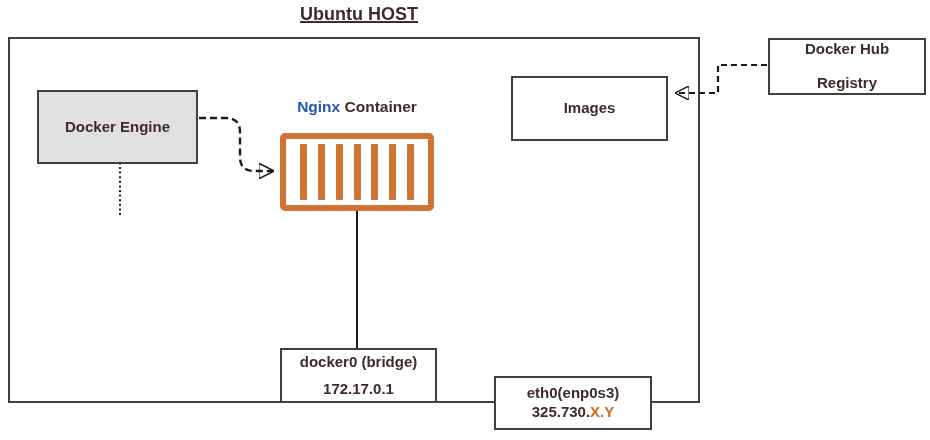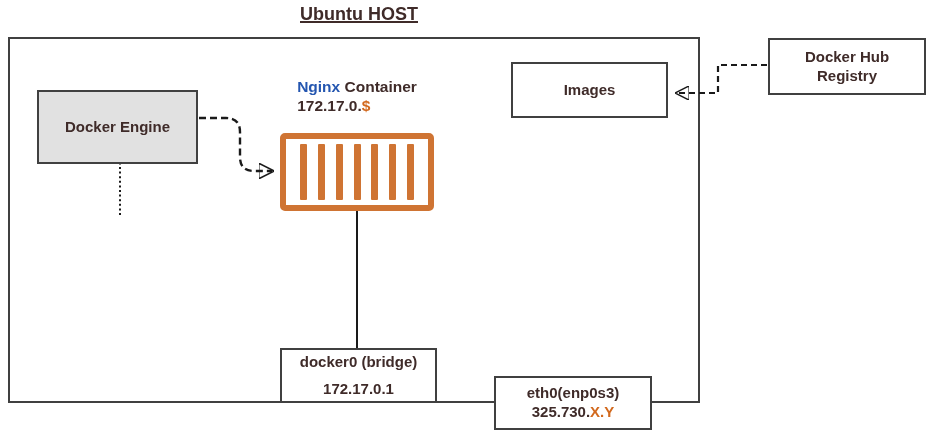--- a/index.html
+++ b/index.html
@@ -35,27 +35,27 @@
   #arrow-layer .solid{stroke-width:2;}
   marker path{fill:var(--arrow_black);stroke:none;}
   .node{
     display:flex;flex-direction:column;align-items:center;justify-content:center;
     text-align:center;font-size:15px;line-height:1.25;
     border:2px solid var(--box_border);background:#ffffff;
   }
   .node.gray{background:var(--box_gray_fill);}
   #docker-engine-box{left:37px;top:90px;width:161px;height:74px;}
   #docker-client-box{left:37px;top:216px;width:163px;height:53px;}
-  #images-box{left:511px;top:62px;width:157px;height:56px;}
-  #docker-hub-box{left:768px;top:38px;width:158px;height:57px;}
+  #images-box{left:511px;top:76px;width:157px;height:65px;}
+  #docker-hub-box{left:768px;top:38px;width:158px;height:57px;justify-content:space-between;}
   #docker0-box{left:280px;top:348px;width:157px;height:55px;gap:8px;}
   #eth0-box{left:494px;top:376px;width:158px;height:54px;}
   #container-label{
-    left:357px;top:78px;transform:translateX(-50%);
-    font-size:15.5px;line-height:1.2;white-space:nowrap;
+    left:357px;top:98px;transform:translateX(-50%);
+    text-align:center;font-size:15.5px;line-height:1.2;white-space:nowrap;
   }
   .blue{color:var(--nginx_blue);}
   .orange-accent{color:var(--ip_accent_orange);}
   #container-icon{
     left:280px;top:133px;width:154px;height:78px;
     border:6px solid var(--container_orange);border-radius:5px;
     background:#ffffff;display:flex;justify-content:space-evenly;
     align-items:center;padding:5px 3px;
   }
   .slat{width:7px;height:56px;background:var(--container_orange);border-radius:1px;}
@@ -84,23 +84,20 @@
   <div class="abs node gray" id="docker-engine-box">
     <span>Docker Engine</span>
   </div>
 
 
   <div class="abs" id="container-label">
     <div>
       <span class="blue">Nginx</span>
       <span>Container</span>
     </div>
-    <div>
-      <span>172.17.0.</span><span class="orange-accent">$</span>
-    </div>
   </div>
 
   <div class="abs" id="container-icon">
     <span class="slat"></span>
     <span class="slat"></span>
     <span class="slat"></span>
     <span class="slat"></span>
     <span class="slat"></span>
     <span class="slat"></span>
     <span class="slat"></span>

